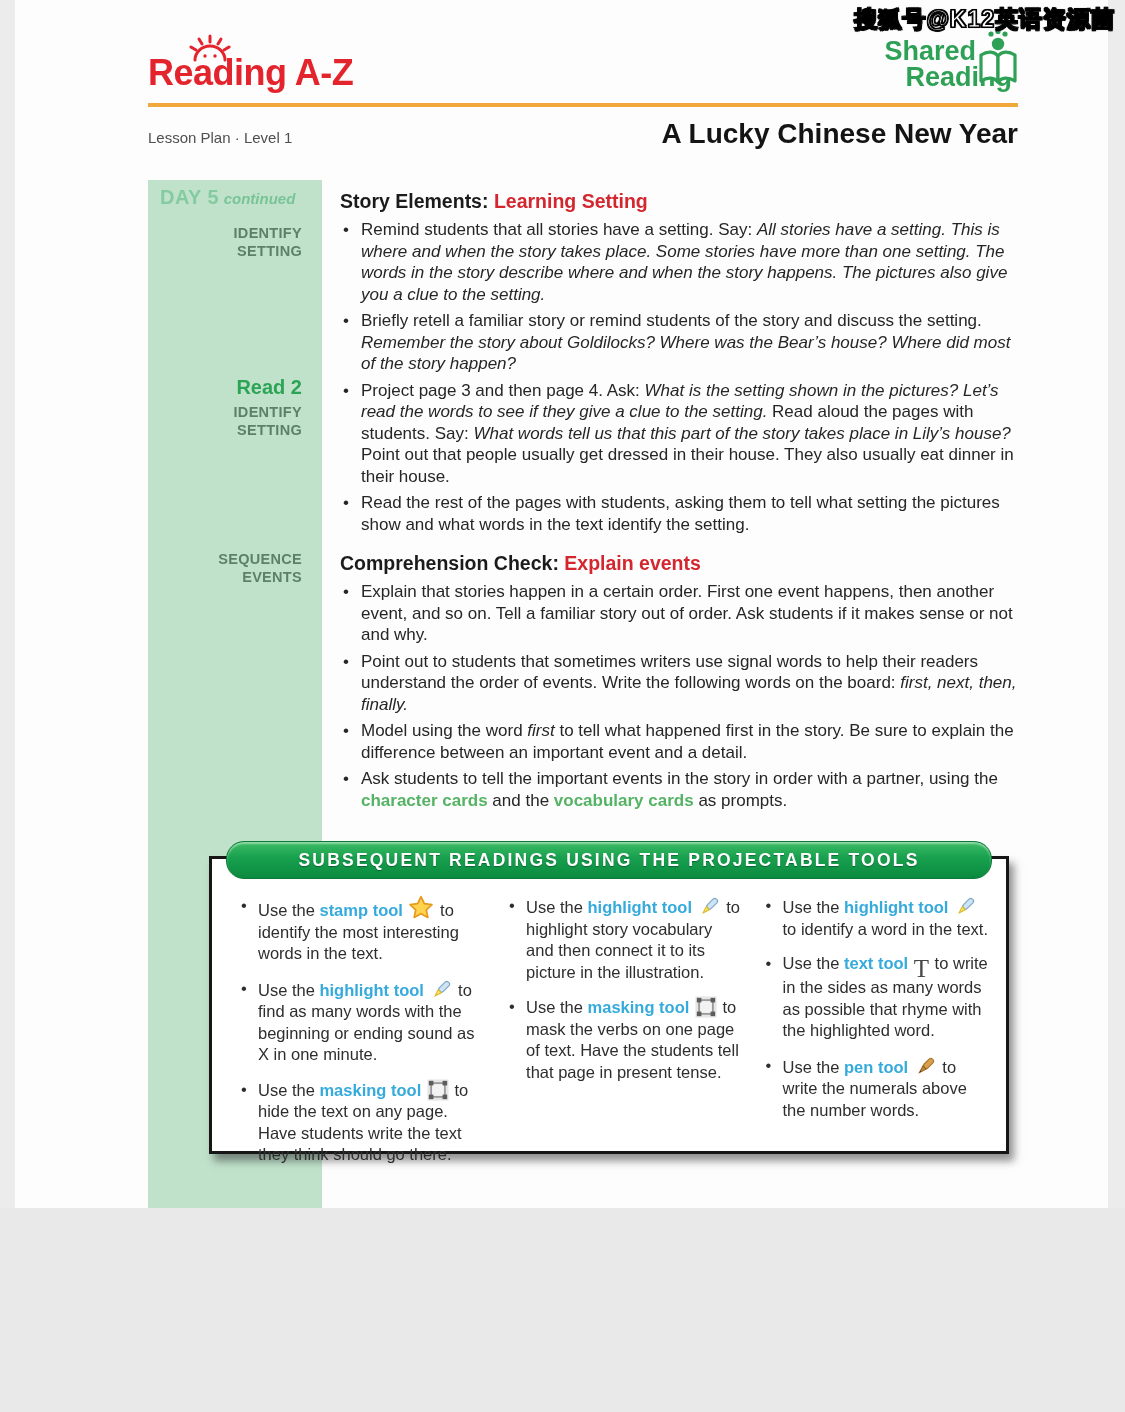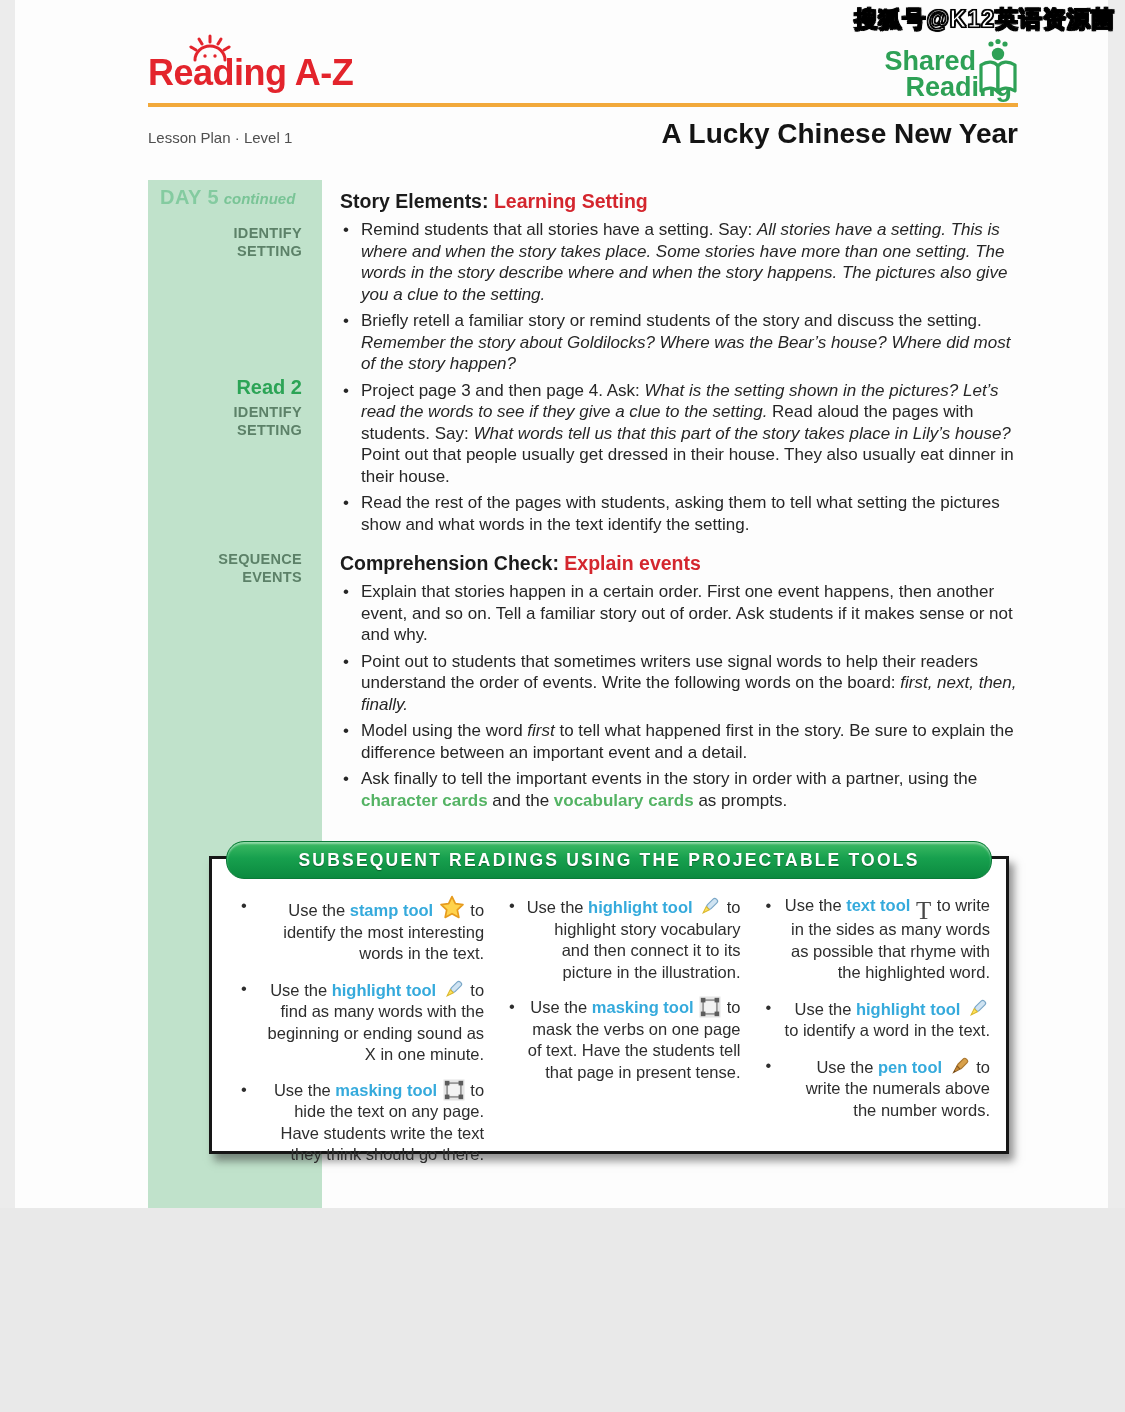--- a/index.html
+++ b/index.html
@@ -15,21 +15,21 @@
     letter-spacing:1px;z-index:9;}
 
   
   .logo-block{position:absolute;left:148px;top:52px;}
   .logo-text{font-size:36px;font-weight:800;color:#e3242c;letter-spacing:-0.5px;}
   .sun{position:absolute;left:38px;top:-18px;}
   .rule{position:absolute;left:148px;top:103px;width:870px;height:4px;background:#f2a93b;}
   .header-line{position:absolute;left:148px;top:118px;width:870px;display:flex;justify-content:space-between;align-items:baseline;}
   .lesson{font-size:15px;color:#4f4f4f;}
   .doc-title{font-size:28px;font-weight:700;color:#141414;}
-  .shared{position:absolute;top:48px;right:107px;color:#2ea156;font-weight:700;font-size:27px;line-height:26px;z-index:2;}
+  .shared{position:absolute;top:38px;right:107px;color:#2ea156;font-weight:700;font-size:27px;line-height:26px;z-index:2;}
   .shared-row1{text-align:right;padding-right:42px;}
   .shared-row2{text-align:right;padding-right:6px;}
   .book-icon{position:absolute;right:-2px;top:-10px;}
 
   
   .sidebar-bg{position:absolute;left:148px;top:180px;width:174px;height:1142px;background:#c0e2cb;}
   .day-row{position:absolute;left:160px;top:186px;white-space:nowrap;}
   .day{font-size:20px;font-weight:700;color:#84cba0;letter-spacing:0.5px;}
   .cont{font-size:15px;font-style:italic;color:#79c496;font-weight:700;}
   .side-label{position:absolute;left:148px;width:174px;box-sizing:border-box;padding-right:20px;text-align:right;
@@ -53,21 +53,21 @@
 
   
   .tools-box{position:absolute;left:209px;top:856px;width:800px;height:298px;background:#fff;
     border:3px solid #161616;box-shadow:5px 7px 8px rgba(40,40,40,0.5);z-index:3;box-sizing:border-box;}
   .banner{position:absolute;left:14px;right:14px;top:-18px;height:36px;line-height:36px;border-radius:18px;
     background:linear-gradient(180deg,#3dbb64 0%,#17a04e 45%,#0b8a3f 100%);
     border:1px solid #0a7a37;box-shadow:inset 0 2px 2px rgba(255,255,255,0.45);
     text-align:center;color:#fff;font-weight:700;font-size:17.5px;letter-spacing:2.2px;
     text-shadow:0 1px 1px rgba(0,0,0,0.35);}
   .cols{display:flex;gap:24px;padding:36px 16px 8px 28px;}
-  ul.tcol{list-style:none;margin:0;padding:0;flex:1;text-align:right;}
+  ul.tcol{list-style:none;margin:0;padding:0;flex:1;}
   ul.tcol:first-child{flex:1.05;}
   ul.tcol:last-child{flex:0.97;}
   ul.tcol li{position:relative;padding-left:18px;font-size:16.5px;line-height:21.5px;margin-bottom:13px;color:#2e2e2e;}
   ul.tcol li::before{content:"\2022";position:absolute;left:1px;top:0;}
   .tool-icon{display:inline-block;vertical-align:-5px;line-height:0;margin:0 1px;}
   .serif-t{font-family:"Liberation Serif",serif;font-size:25px;line-height:16px;color:#474747;display:inline-block;vertical-align:-3px;}
 
   
   .footer{position:absolute;left:148px;top:1336px;width:870px;display:grid;grid-template-columns:1fr auto 1fr;align-items:baseline;}
   .footer .left{font-size:13.5px;color:#3d3d3d;justify-self:start;}
@@ -150,21 +150,21 @@
           <li><span>Project page 3 and then page 4. Ask: </span><span class="i">What is the setting shown in the pictures? Let’s read the words to see if they give a clue to the setting. </span><span>Read aloud the pages with students. Say: </span><span class="i">What words tell us that this part of the story takes place in Lily’s house? </span><span>Point out that people usually get dressed in their house. They also usually eat dinner in their house.</span></li>
           <li><span>Read the rest of the pages with students, asking them to tell what setting the pictures show and what words in the text identify the setting.</span></li>
         </ul>
     </section>
     <section class="sec2">
       <h2><span>Comprehension Check: </span><span class="red">Explain events</span></h2>
       <ul class="bullets">
           <li><span>Explain that stories happen in a certain order. First one event happens, then another event, and so on. Tell a familiar story out of order. Ask students if it makes sense or not and why.</span></li>
           <li><span>Point out to students that sometimes writers use signal words to help their readers understand the order of events. Write the following words on the board: </span><span class="i">first, next, then, finally.</span></li>
           <li><span>Model using the word </span><span class="i">first</span><span> to tell what happened first in the story. Be sure to explain the difference between an important event and a detail.</span></li>
-          <li><span>Ask finally to tell the important events in the story in order with a partner, using the </span><span class="green">character cards</span><span> and the </span><span class="green">vocabulary cards</span><span> as prompts.</span></li>
+          <li><span>Ask students to tell the important events in the story in order with a partner, using the </span><span class="green">character cards</span><span> and the </span><span class="green">vocabulary cards</span><span> as prompts.</span></li>
         </ul>
     </section>
   </div>
 
   <div class="tools-box">
     <div class="banner">SUBSEQUENT READINGS USING THE PROJECTABLE TOOLS</div>
     <div class="cols">
       <ul class="tcol">
           <li><span>Use the </span><span class="blue">stamp tool</span><span> </span><span class="tool-icon"><svg width="26" height="26" viewBox="0 0 24 24">
                 <path d="M12 1.5l3.1 6.5 7 .9-5.2 4.9 1.4 6.9L12 17.3l-6.3 3.4 1.4-6.9L1.9 8.9l7-.9z" fill="#ffd34d" stroke="#e69b1e" stroke-width="1.6" stroke-linejoin="round"></path>
@@ -198,27 +198,27 @@
                 <rect x="4.5" y="4.5" width="15" height="15" fill="#f3f3f3" stroke="#9a9a9a" stroke-width="2"></rect>
                 <g fill="#5c5c5c">
                   <rect x="2" y="2" width="5" height="5"></rect>
                   <rect x="17" y="2" width="5" height="5"></rect>
                   <rect x="2" y="17" width="5" height="5"></rect>
                   <rect x="17" y="17" width="5" height="5"></rect>
                 </g>
               </svg></span><span> to mask the verbs on one page of text. Have the students tell that page in present tense.</span></li>
         </ul>
       <ul class="tcol">
-          <li><span>Use the </span><span class="blue">text tool</span><span> </span><span class="tool-icon"><span class="serif-t">T</span></span><span> to write in the sides as many words as possible that rhyme with the highlighted word.</span></li>
           <li><span>Use the </span><span class="blue">highlight tool</span><span> </span><span class="tool-icon"><svg width="23" height="23" viewBox="0 0 24 24">
                 <g transform="rotate(45 12 12)">
                   <rect x="9.2" y="1.5" width="5.6" height="13" rx="2.4" fill="#cfe3f2" stroke="#7aa7c7" stroke-width="1.2"></rect>
                   <path d="M9.7 14.5h4.6l-2.3 7z" fill="#ffe25a" stroke="#d9b62a" stroke-width="1"></path>
                 </g>
               </svg></span><span> to identify a word in the text.</span></li>
+          <li><span>Use the </span><span class="blue">text tool</span><span> </span><span class="tool-icon"><span class="serif-t">T</span></span><span> to write in the sides as many words as possible that rhyme with the highlighted word.</span></li>
           <li><span>Use the </span><span class="blue">pen tool</span><span> </span><span class="tool-icon"><svg width="23" height="23" viewBox="0 0 24 24">
                 <g transform="rotate(45 12 12)">
                   <rect x="9.2" y="1.5" width="5.6" height="12" rx="2" fill="#d8a04a" stroke="#a9762f" stroke-width="1.2"></rect>
                   <path d="M9.7 13.5h4.6l-2.3 7.5z" fill="#c8872e" stroke="#8a5a20" stroke-width="1"></path>
                   <path d="M11.3 18.5l0.7 2.5 0.7-2.5z" fill="#5a3a12"></path>
                 </g>
               </svg></span><span> to write the numerals above the number words.</span></li>
         </ul>
     </div>
   </div>

